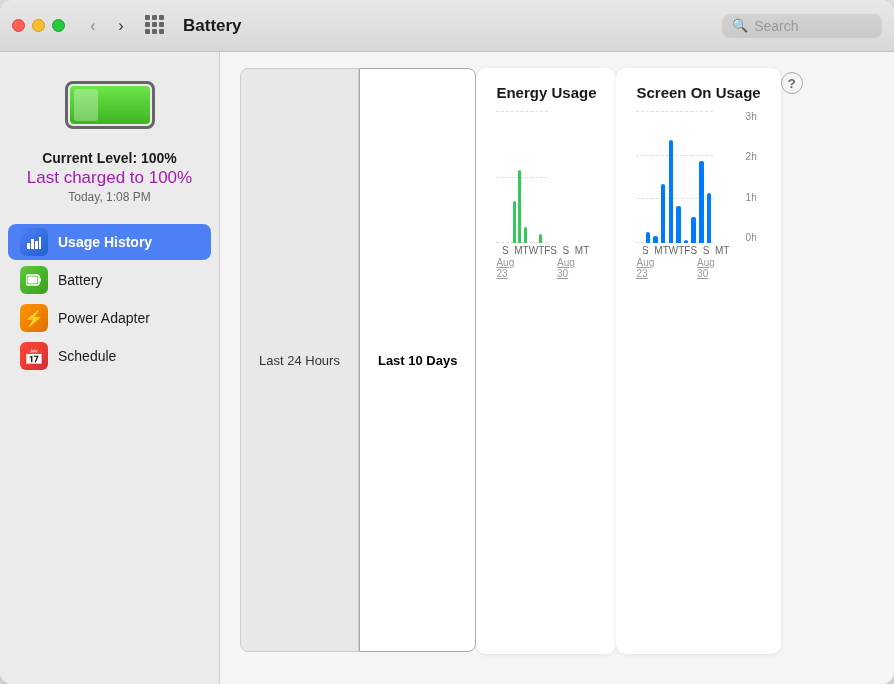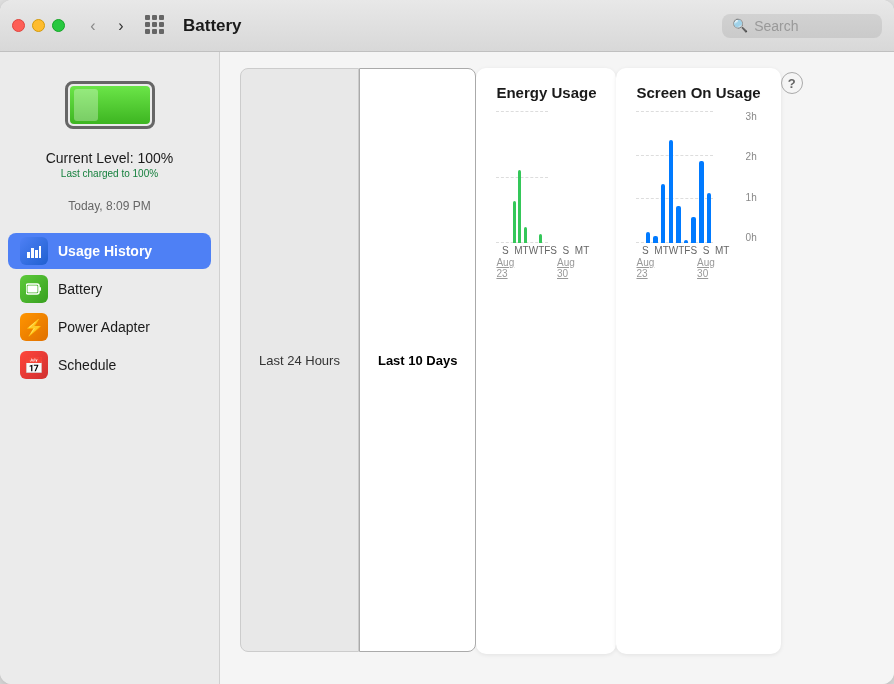--- a/index.html
+++ b/index.html
@@ -164,28 +164,28 @@
       bottom: 3px;
       background: rgba(255,255,255,0.3);
       border-radius: 3px;
     }
     .battery-info {
       text-align: center;
       margin-bottom: 20px;
     }
     .battery-level {
       font-size: 14px;
-      font-weight: 400;
+      font-weight: 700;
       color: #1a1a1a;
       margin-bottom: 2px;
     }
     .battery-charged {
-      font-size: 10px;
-      color: #15803d;
-      margin-bottom: 20px;
+      font-size: 17px;
+      color: #a21caf;
+      margin-bottom: 2px;
     }
     .battery-time {
       font-size: 12px;
       color: #666;
     }
     .sidebar-nav {
       width: 100%;
       padding: 0 8px;
     }
     .sidebar-item {
@@ -412,21 +412,21 @@
           <div class="battery-fill">
             <div class="battery-shine"></div>
           </div>
           <div class="battery-tip"></div>
         </div>
       </div>
 
       <div class="battery-info">
         <div class="battery-level">Current Level: 100%</div>
         <div class="battery-charged">Last charged to 100%</div>
-        <div class="battery-time">Today, 8:09 PM</div>
+        <div class="battery-time">Today, 1:08 PM</div>
       </div>
 
       <div class="sidebar-nav">
         <div class="sidebar-item active">
           <div class="sidebar-icon icon-usage">
             <svg width="16" height="16" viewBox="0 0 16 16" fill="white">
                 <rect x="1" y="9" width="3" height="6"></rect>
                 <rect x="5" y="5" width="3" height="10"></rect>
                 <rect x="9" y="7" width="3" height="8"></rect>
                 <rect x="13" y="3" width="2" height="12"></rect>

